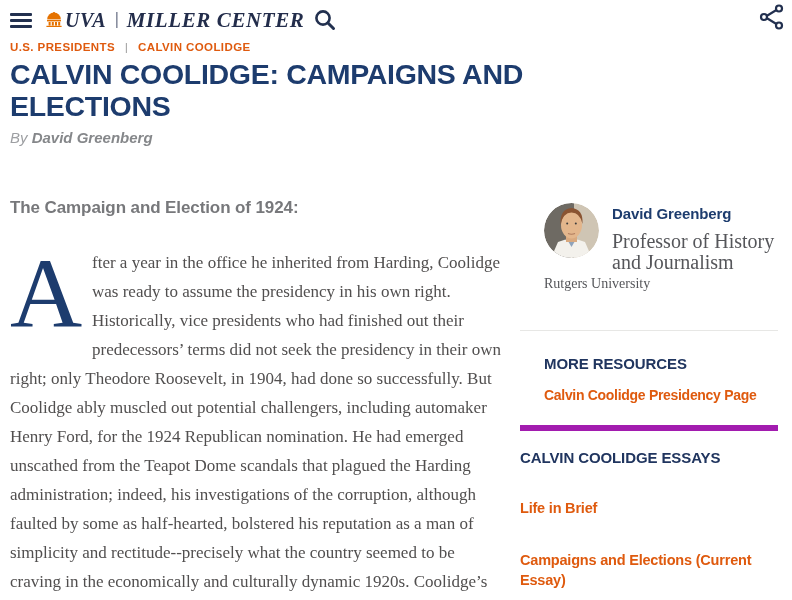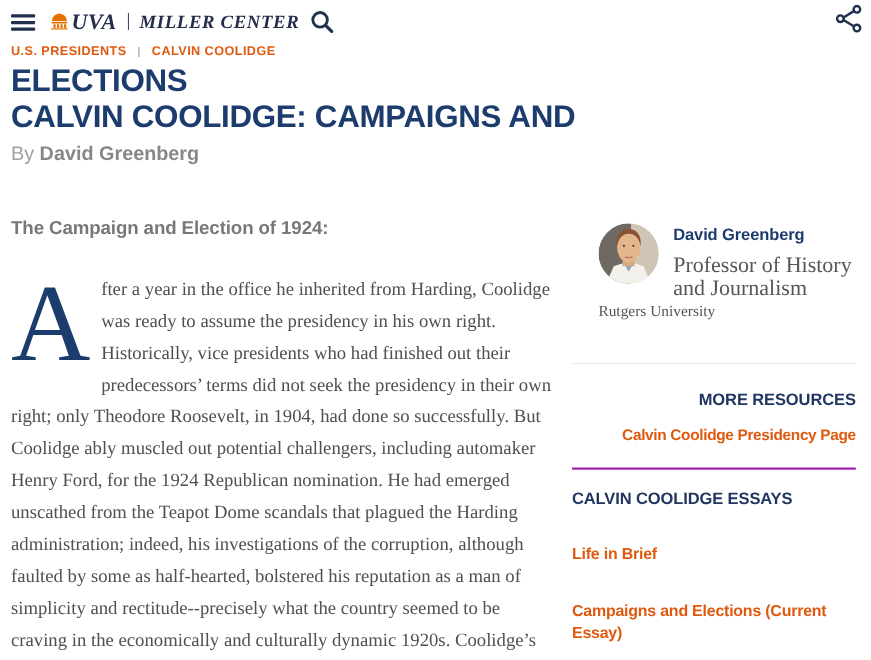--- a/index.html
+++ b/index.html
@@ -9,47 +9,47 @@
     -webkit-font-smoothing:antialiased;
   }
   
   .site-header{position:absolute;top:5px;left:10px;height:30px;display:flex;align-items:center;}
   .hamburger{width:22px;height:15px;display:flex;flex-direction:column;justify-content:space-between;cursor:pointer;margin-right:14px;}
   .hamburger span{display:block;height:3px;background:#22304f;border-radius:1px;}
   .logo{display:flex;align-items:center;cursor:pointer;font-style:italic;}
   .rotunda{margin-right:3px;position:relative;top:-1px;}
   .logo-uva{font-family:"Liberation Serif",serif;font-weight:bold;color:#232d4b;font-size:20px;letter-spacing:.5px;}
   .logo-sep{font-family:"Liberation Serif",serif;color:#232d4b;font-size:17px;margin:0 8px;font-weight:normal;position:relative;top:-1px;}
-  .logo-miller{font-family:"Liberation Serif",serif;font-weight:bold;color:#232d4b;font-size:17px;letter-spacing:.6px;}
+  .logo-miller{font-family:"Liberation Serif",serif;font-weight:bold;color:#232d4b;font-size:21px;letter-spacing:.6px;}
   .search-btn{margin-left:10px;cursor:pointer;display:flex;align-items:center;}
   .share-btn{position:absolute;top:4px;right:6px;cursor:pointer;}
   
   .breadcrumb{position:absolute;top:41px;left:10px;font-size:11.5px;font-weight:bold;letter-spacing:.4px;color:#df5a0e;display:flex;align-items:center;}
   .breadcrumb .crumb{color:#df5a0e;cursor:pointer;text-decoration:none;}
   .breadcrumb .bc-sep{color:#8b8b8b;font-weight:normal;font-size:10px;margin:0 10px;}
   
   .page-title{position:absolute;top:58px;left:10px;width:560px;margin:0;
     font-size:28.5px;line-height:32px;font-weight:bold;letter-spacing:-.3px;color:#1d3c6e;}
   .page-title span{display:block;}
-  .byline{position:absolute;top:129px;left:10px;font-size:18px;color:#9d9fa2;}
+  .byline{position:absolute;top:129px;left:10px;font-size:15px;color:#9d9fa2;font-style:italic;}
   .byline b{color:#85878a;}
   
   .article{position:absolute;top:198px;left:10px;width:497px;}
   .section-heading{margin:0 0 30px 0;font-size:17px;font-weight:bold;color:#77787b;letter-spacing:-.1px;}
   .body-text{margin:0;font-family:"Liberation Serif",serif;font-size:17px;line-height:29px;color:#514f4f;text-align:left;}
   .dropcap{float:left;width:72px;height:116px;margin:-4px 10px 0 0;
     font-family:"Liberation Serif",serif;font-size:100px;line-height:100px;color:#1d3c6e;}
   
   .sidebar{position:absolute;top:203px;left:520px;width:258px;}
   .author-card{padding:0 0 36px 24px;border-bottom:1px solid #e7e7e5;}
   .avatar{float:left;width:55px;height:55px;margin-right:13px;border-radius:50%;overflow:hidden;}
   .author-name{font-size:15px;font-weight:bold;color:#1d3c6e;text-decoration:none;display:block;padding-top:2px;letter-spacing:-.1px;cursor:pointer;}
   .author-title{font-family:"Liberation Serif",serif;font-size:20px;line-height:21px;color:#55565a;margin-top:9px;}
   .author-affiliation{font-family:"Liberation Serif",serif;font-size:14px;line-height:21px;color:#55565a;}
-  .more-resources{padding:24px 0 22px 24px;border-bottom:2px solid #a21caf;text-align:right;}
+  .more-resources{padding:24px 0 22px 24px;border-bottom:6px solid #a21caf;}
   .side-heading{margin:0;font-size:15px;font-weight:bold;color:#20355f;letter-spacing:-.1px;}
   .resource-link{display:block;margin-top:15px;font-size:14px;letter-spacing:-.3px;font-weight:bold;color:#df5a0e;text-decoration:none;cursor:pointer;}
   .essays{padding-top:18px;}
   .essay-link{display:block;margin-top:32px;font-size:14.5px;line-height:20px;letter-spacing:-.2px;font-weight:bold;color:#df5a0e;text-decoration:none;cursor:pointer;}
 </style>
 </head>
 <body>
 
 <div class="site-header">
   <div class="hamburger">
@@ -90,22 +90,22 @@
   </svg>
 </div>
 
 <nav class="breadcrumb">
   <a class="crumb">U.S. PRESIDENTS</a>
   <span class="bc-sep">|</span>
   <a class="crumb">CALVIN COOLIDGE</a>
 </nav>
 
 <h1 class="page-title">
+  <span>CALVIN COOLIDGE: CAMPAIGNS AND</span>
   <span>ELECTIONS</span>
-  <span>CALVIN COOLIDGE: CAMPAIGNS AND</span>
 </h1>
 <div class="byline">
   <span>By </span>
   <b>David Greenberg</b>
 </div>
 
 <div class="article">
   <h2 class="section-heading">The Campaign and Election of 1924:</h2>
   <p class="body-text"><span class="dropcap">A</span><span>fter a year in the office he inherited from Harding, Coolidge was ready to assume the presidency in his own right. Historically, vice presidents who had finished out their predecessors’ terms did not seek the presidency in their own right; only Theodore Roosevelt, in 1904, had done so successfully. But Coolidge ably muscled out potential challengers, including automaker Henry Ford, for the 1924 Republican nomination. He had emerged unscathed from the Teapot Dome scandals that plagued the Harding administration; indeed, his investigations of the corruption, although faulted by some as half-hearted, bolstered his reputation as a man of simplicity and rectitude--precisely what the country seemed to be craving in the economically and culturally dynamic 1920s. Coolidge’s team carefully stage-managed the Republican convention in Cleveland, Ohio, that summer, and it was a veritable coronation, presaging the</span></p>
 </div>

